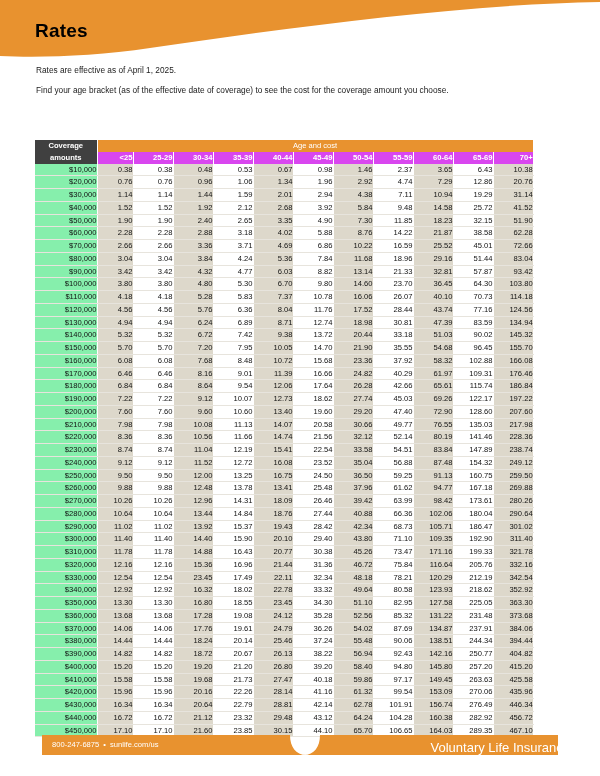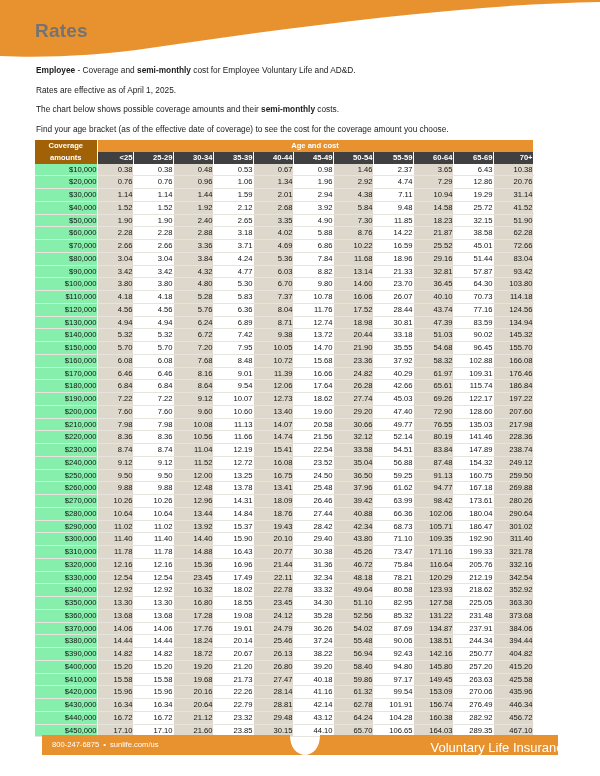--- a/index.html
+++ b/index.html
@@ -30,21 +30,21 @@
     position: absolute;
     top: 0;
     left: 0;
   }
   #page-title {
     position: absolute;
     left: 35px;
     top: 20px;
     font-size: 19px;
     font-weight: bold;
-    color: #737373;
+    color: #000000;
     letter-spacing: 0.2px;
     z-index: 2;
   }
 
   
   #intro-block {
     position: absolute;
     left: 36px;
     top: 65px;
     width: 500px;
@@ -78,37 +78,37 @@
     line-height: 11.75px;
     border-right: 1px solid #ffffff;
     overflow: hidden;
     white-space: nowrap;
   }
   table.rate-table td {
     border-bottom: 1px solid #e7e4dd;
   }
   
   th.hdr-cov {
-    background: #a16207;
+    background: #404040;
     color: #ffffff;
     font-weight: bold;
     text-align: center;
     vertical-align: middle;
     width: 62px;
   }
   th.hdr-ageandcost {
     background: #e8922f;
     color: #ffffff;
-    font-weight: bold;
+    font-weight: normal;
     height: 11.5px;
     line-height: 11.5px;
     margin-top: 21px;
   }
   th.hdr-age {
-    background: #404040;
+    background: #d946ef;
     color: #ffffff;
     font-weight: bold;
     text-align: right;
     padding-right: 5px;
     height: 11.5px;
     line-height: 11.5px;
   }
   
   td.cov-amt {
     text-align: right;
@@ -164,27 +164,21 @@
 <body>
 
 <div id="page-header">
   <svg width="600" height="64" viewBox="0 0 600 64" xmlns="http://www.w3.org/2000/svg">
     <path d="M0,0 L600,0 L600,2 C470,4 300,26 150,48 C95,56 42,58 0,56 Z" fill="#e8922f"></path>
   </svg>
   <div id="page-title">Rates</div>
 </div>
 
 <div id="intro-block">
-  <div class="intro-line">
-    <b>Employee</b><span> - Coverage and </span><b>semi-monthly</b><span> cost for Employee Voluntary Life and AD&amp;D.</span>
-  </div>
   <div class="intro-line">Rates are effective as of April 1, 2025.</div>
-  <div class="intro-line">
-    <span>The chart below shows possible coverage amounts and their </span><b>semi-monthly</b><span> costs.</span>
-  </div>
   <div class="intro-line">Find your age bracket (as of the effective date of coverage) to see the cost for the coverage amount you choose.</div>
 </div>
 
 <div id="rate-table-wrap">
   <table class="rate-table">
     <colgroup>
       <col style="width:62px">
       <col style="width:36px">
         <col style="width:40px">
         <col style="width:40px">

